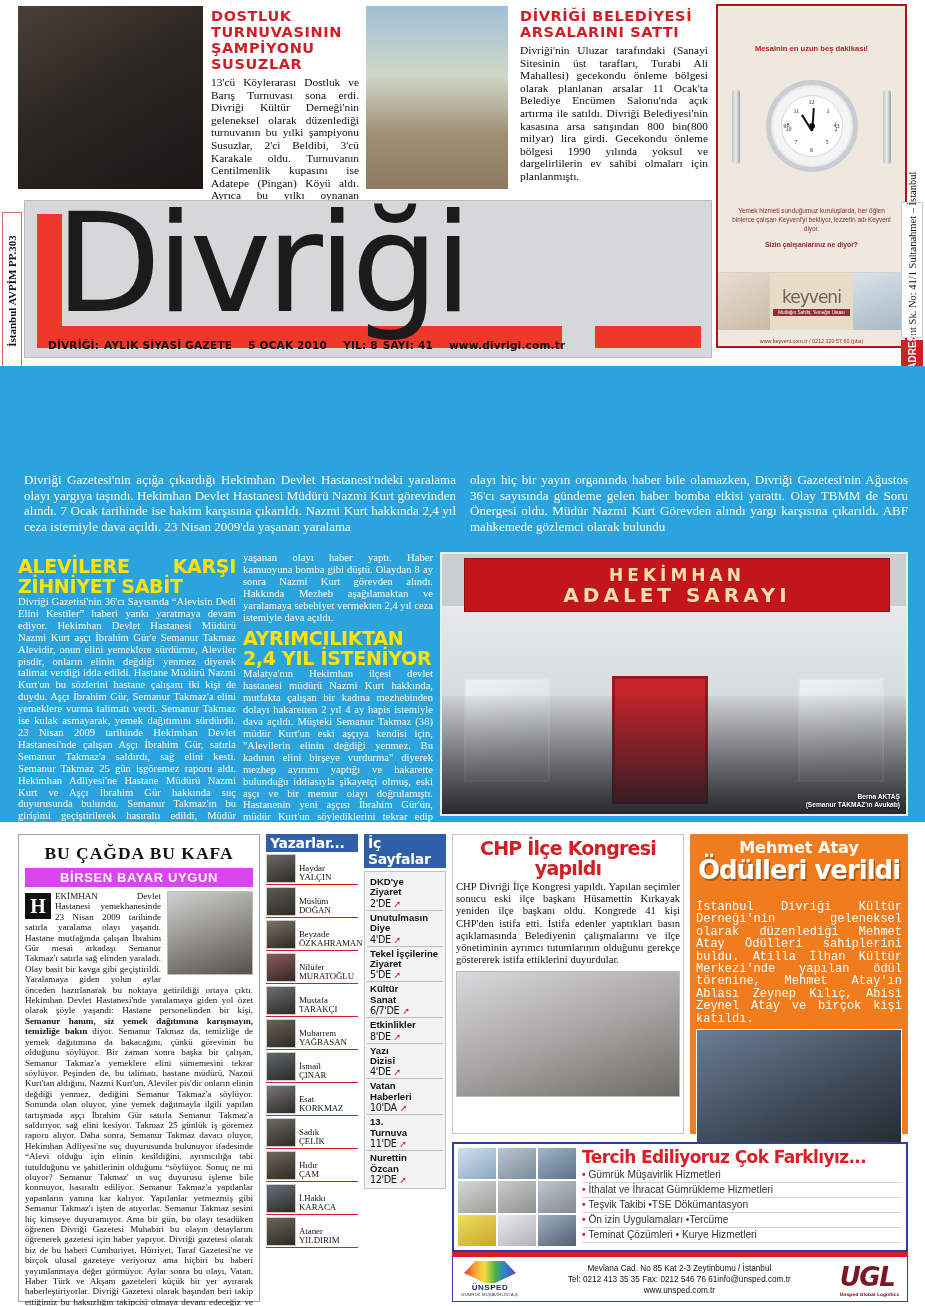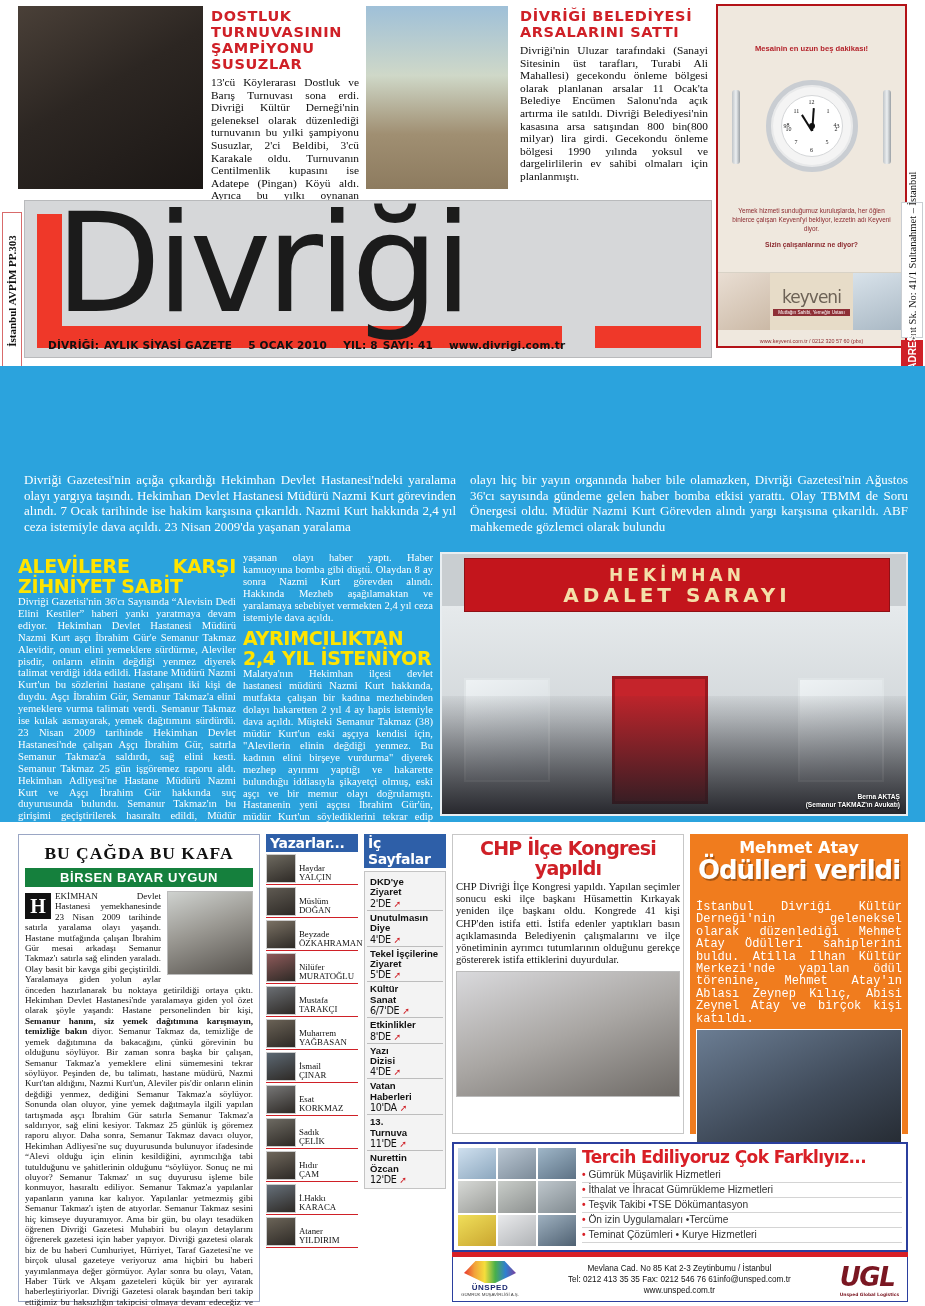--- a/index.html
+++ b/index.html
@@ -165,21 +165,21 @@
 
   .col-opinion {
     position:absolute; left:18px; top:834px; width:242px; height:468px;
     border:1px solid #9aa6c4; background:#fff; padding:5px 6px;
   }
   .op-title {
     text-align:center; font-size:17.5px; font-weight:bold; letter-spacing:1px;
     font-family:"Liberation Serif", serif; color:#111; padding:3px 0 4px;
   }
   .op-author {
-    background:#15803d; color:#fff; text-align:center; font-weight:bold;
+    background:#d946ef; color:#fff; text-align:center; font-weight:bold;
     font-size:13px; letter-spacing:.6px; padding:2px 0; margin-bottom:4px;
     font-family:"Liberation Sans", sans-serif;
   }
   .op-photo { float:right; width:86px; height:84px; margin:0 0 4px 6px; border:1px solid #bbb; }
   .dropcap {
     float:left; width:26px; height:26px; background:#111; color:#fff;
     font-weight:bold; font-size:20px; line-height:26px; text-align:center;
     margin:2px 4px 0 0; font-family:"Liberation Serif", serif;
   }
   .op-body {

